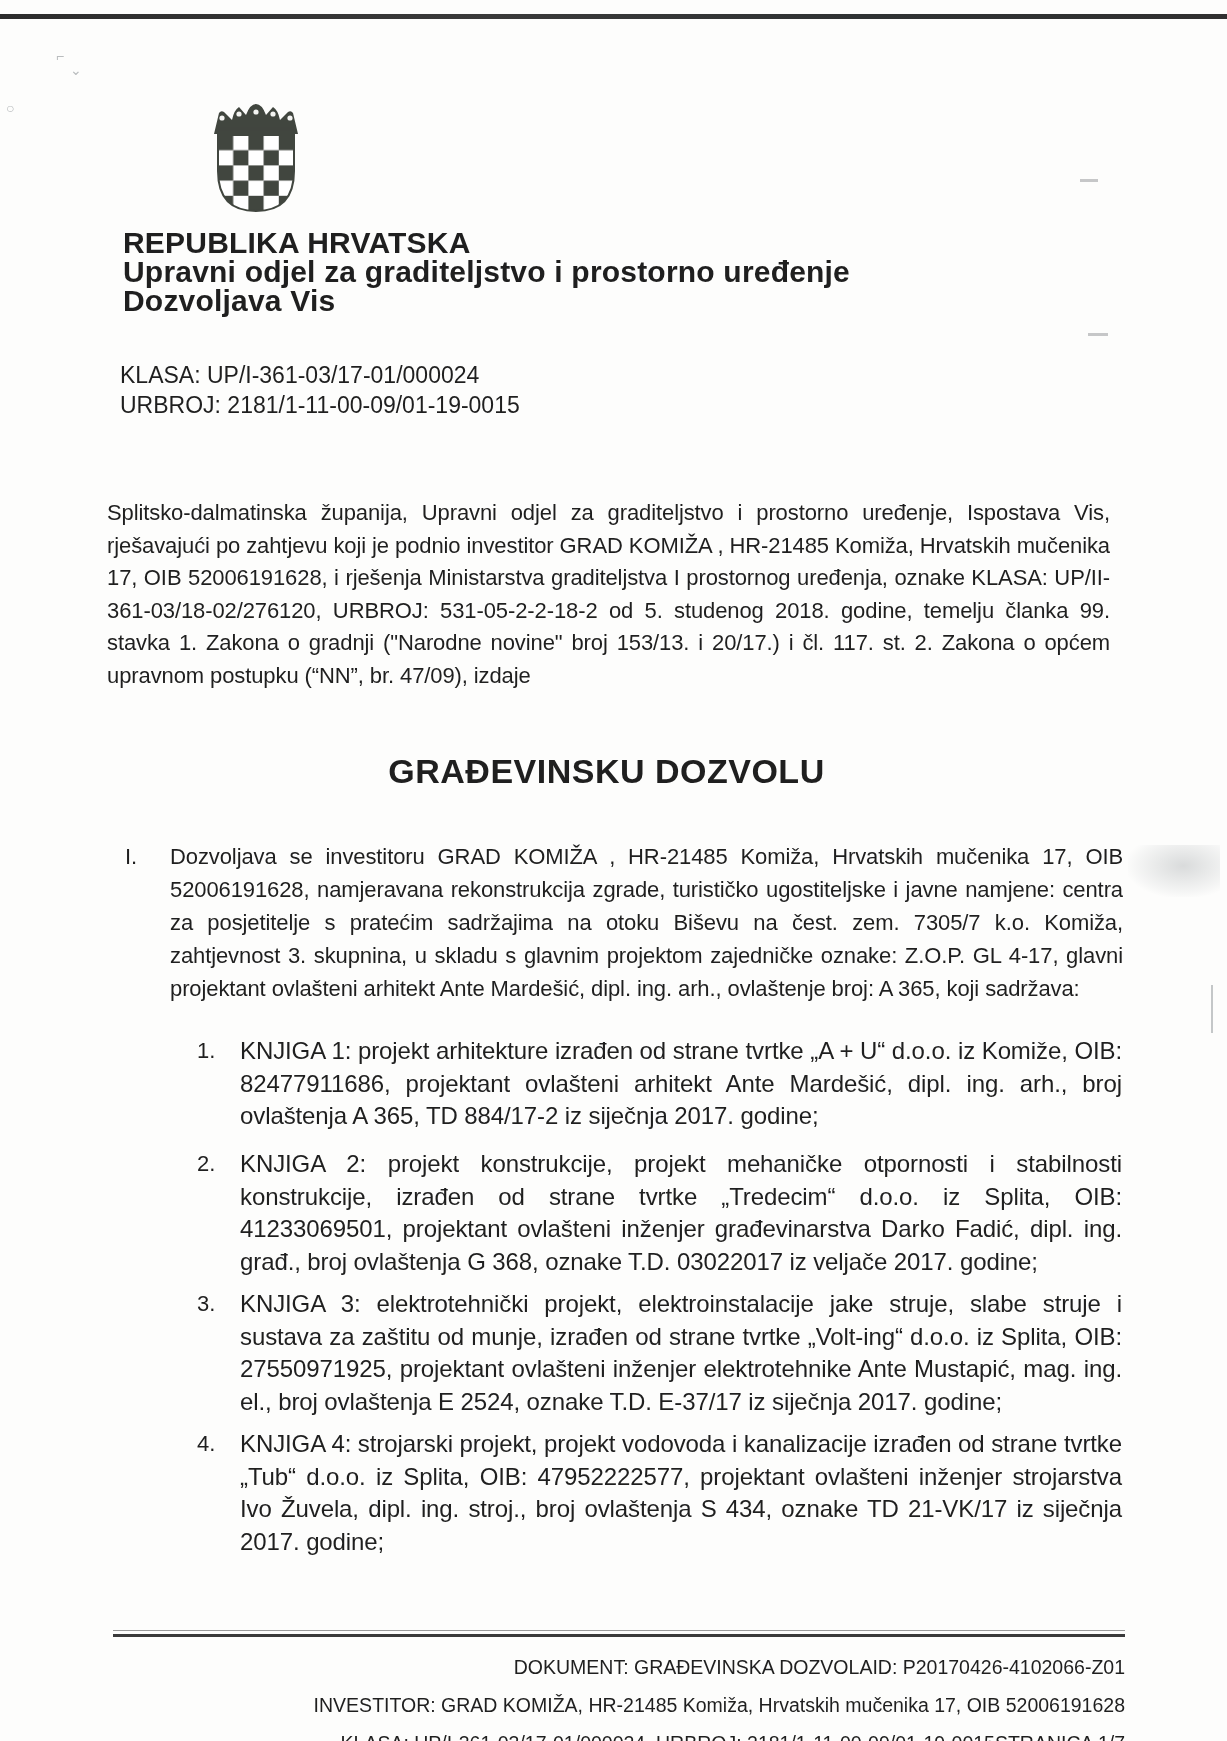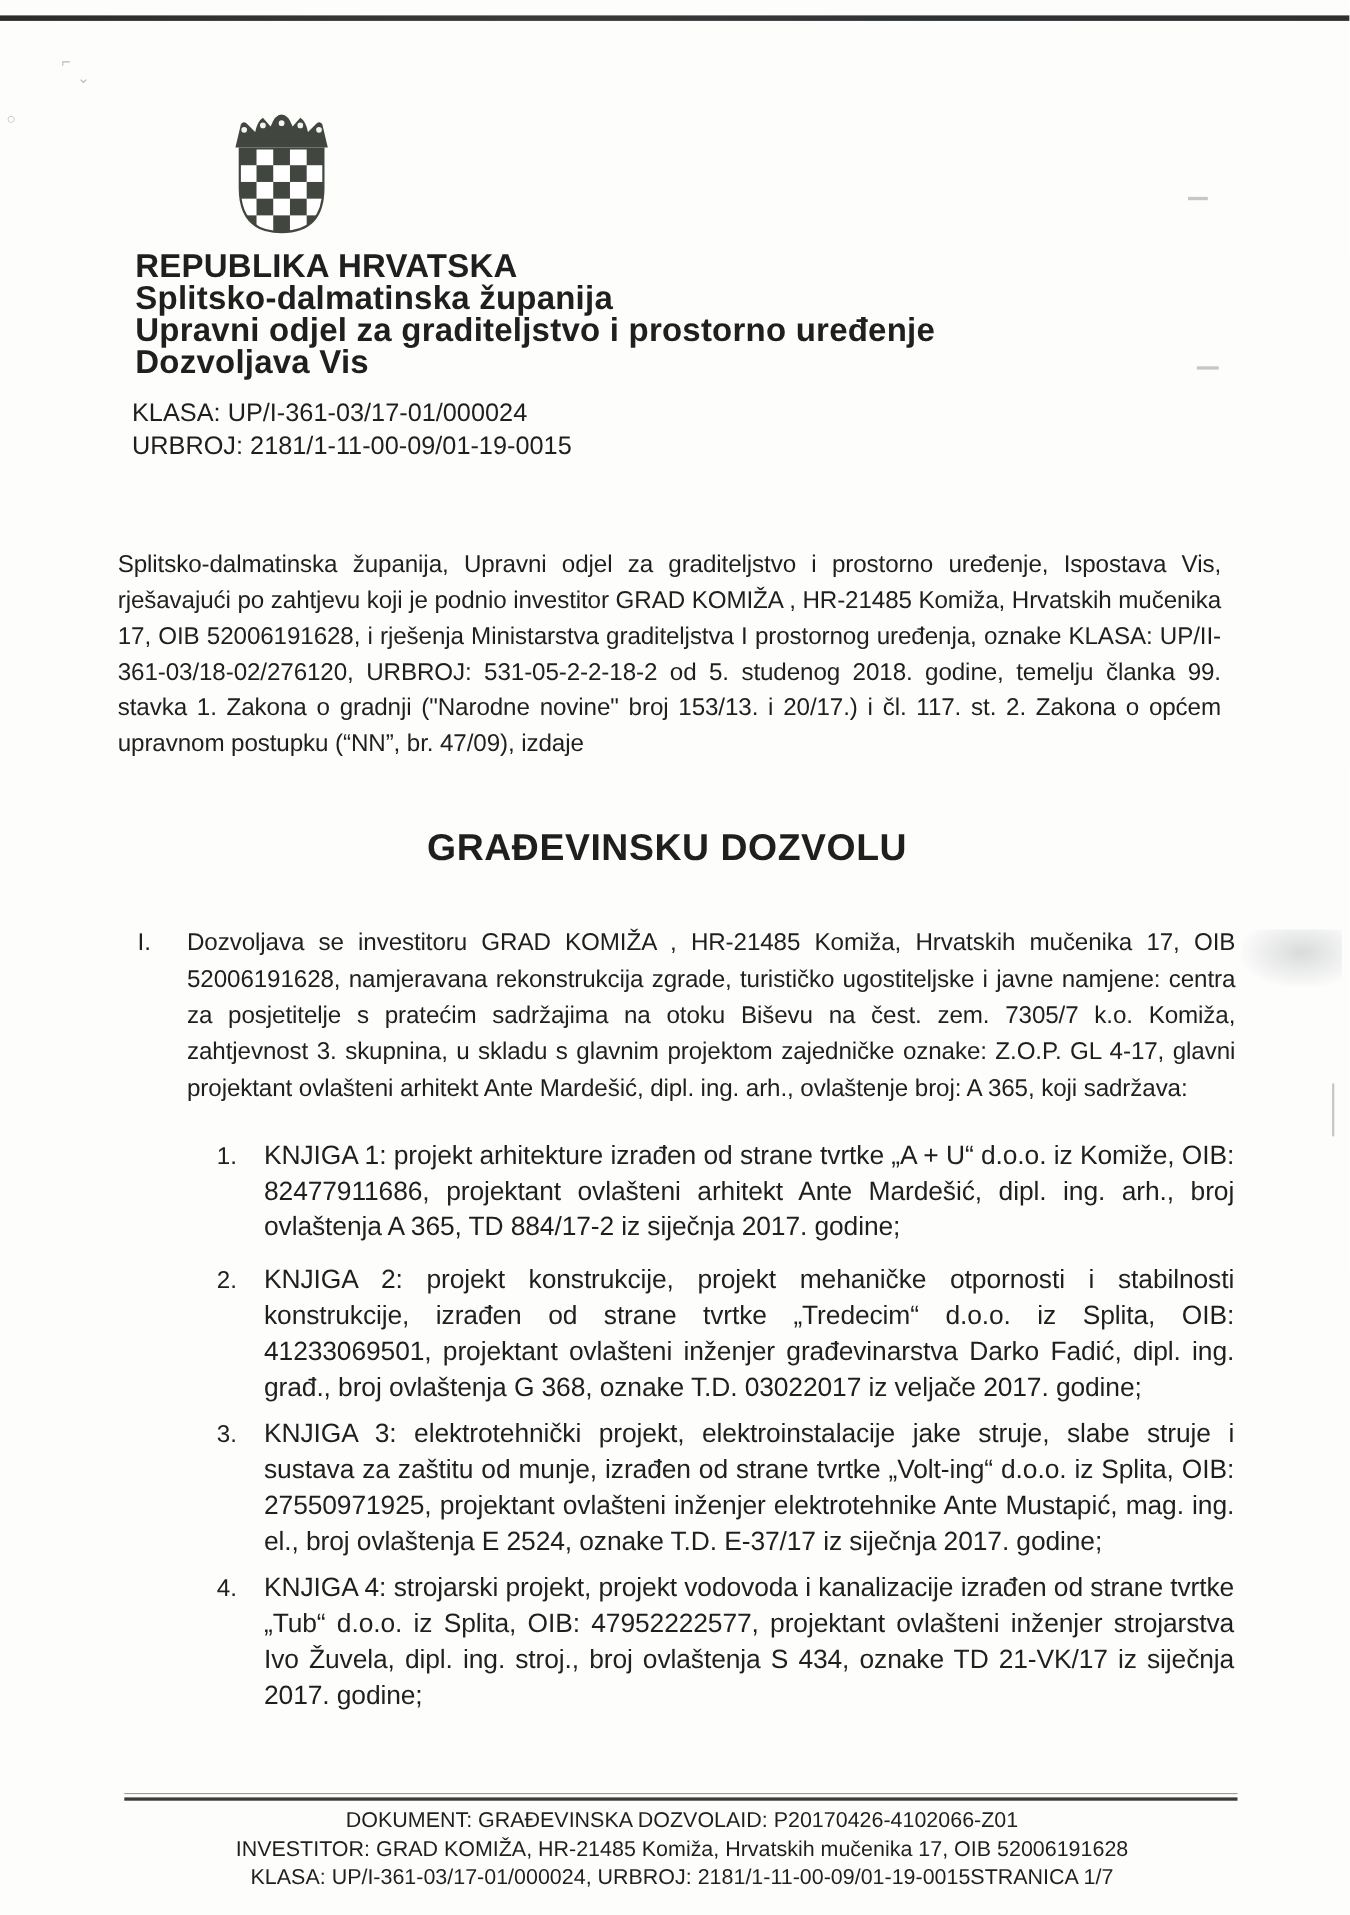--- a/index.html
+++ b/index.html
@@ -143,22 +143,23 @@
   }
   .footer {
     position: absolute;
     left: 115px; top: 1642px;
     width: 1010px;
     font-size: 19.5px;
     line-height: 26px;
   }
   .footer-row {
     display: flex;
-    justify-content: center;
+    justify-content: flex-end;
     align-items: baseline;
+    margin-top: 12px;
   }
 </style>
 </head>
 <body>
 
 <div class="page">
 
   <div class="scan-top-edge"></div>
   <span class="speck" style="left:56px; top:48px;">⌐</span>
   <span class="speck" style="left:70px; top:62px;">⌄</span>
@@ -191,21 +192,20 @@
 
       <g clip-path="url(#sc)">
         <rect x="10" y="34" width="76" height="76" fill="url(#chk)"></rect>
       </g>
       <path d="M10 34 H86 V70 Q86 110 48 110 Q10 110 10 70 Z" fill="none" stroke="#41463f" stroke-width="2"></path>
     </svg>
   </div>
 
   <div class="authority">
     <div>REPUBLIKA HRVATSKA</div>
-    <div>Splitsko-dalmatinska županija</div>
     <div>Upravni odjel za graditeljstvo i prostorno uređenje</div>
     <div>Dozvoljava Vis</div>
   </div>
 
   <div class="reference">
     <div>KLASA: UP/I-361-03/17-01/000024</div>
     <div>URBROJ: 2181/1-11-00-09/01-19-0015</div>
   </div>
 
   <div class="intro">Splitsko-dalmatinska županija, Upravni odjel za graditeljstvo i prostorno uređenje, Ispostava Vis, rješavajući po zahtjevu koji je podnio investitor GRAD KOMIŽA , HR-21485 Komiža, Hrvatskih mučenika 17, OIB 52006191628, i rješenja Ministarstva graditeljstva I prostornog uređenja, oznake KLASA: UP/II-361-03/18-02/276120, URBROJ: 531-05-2-2-18-2 od 5. studenog 2018. godine, temelju članka 99. stavka 1. Zakona o gradnji ("Narodne novine" broj 153/13. i 20/17.) i čl. 117. st. 2. Zakona o općem upravnom postupku (“NN”, br. 47/09), izdaje</div>

